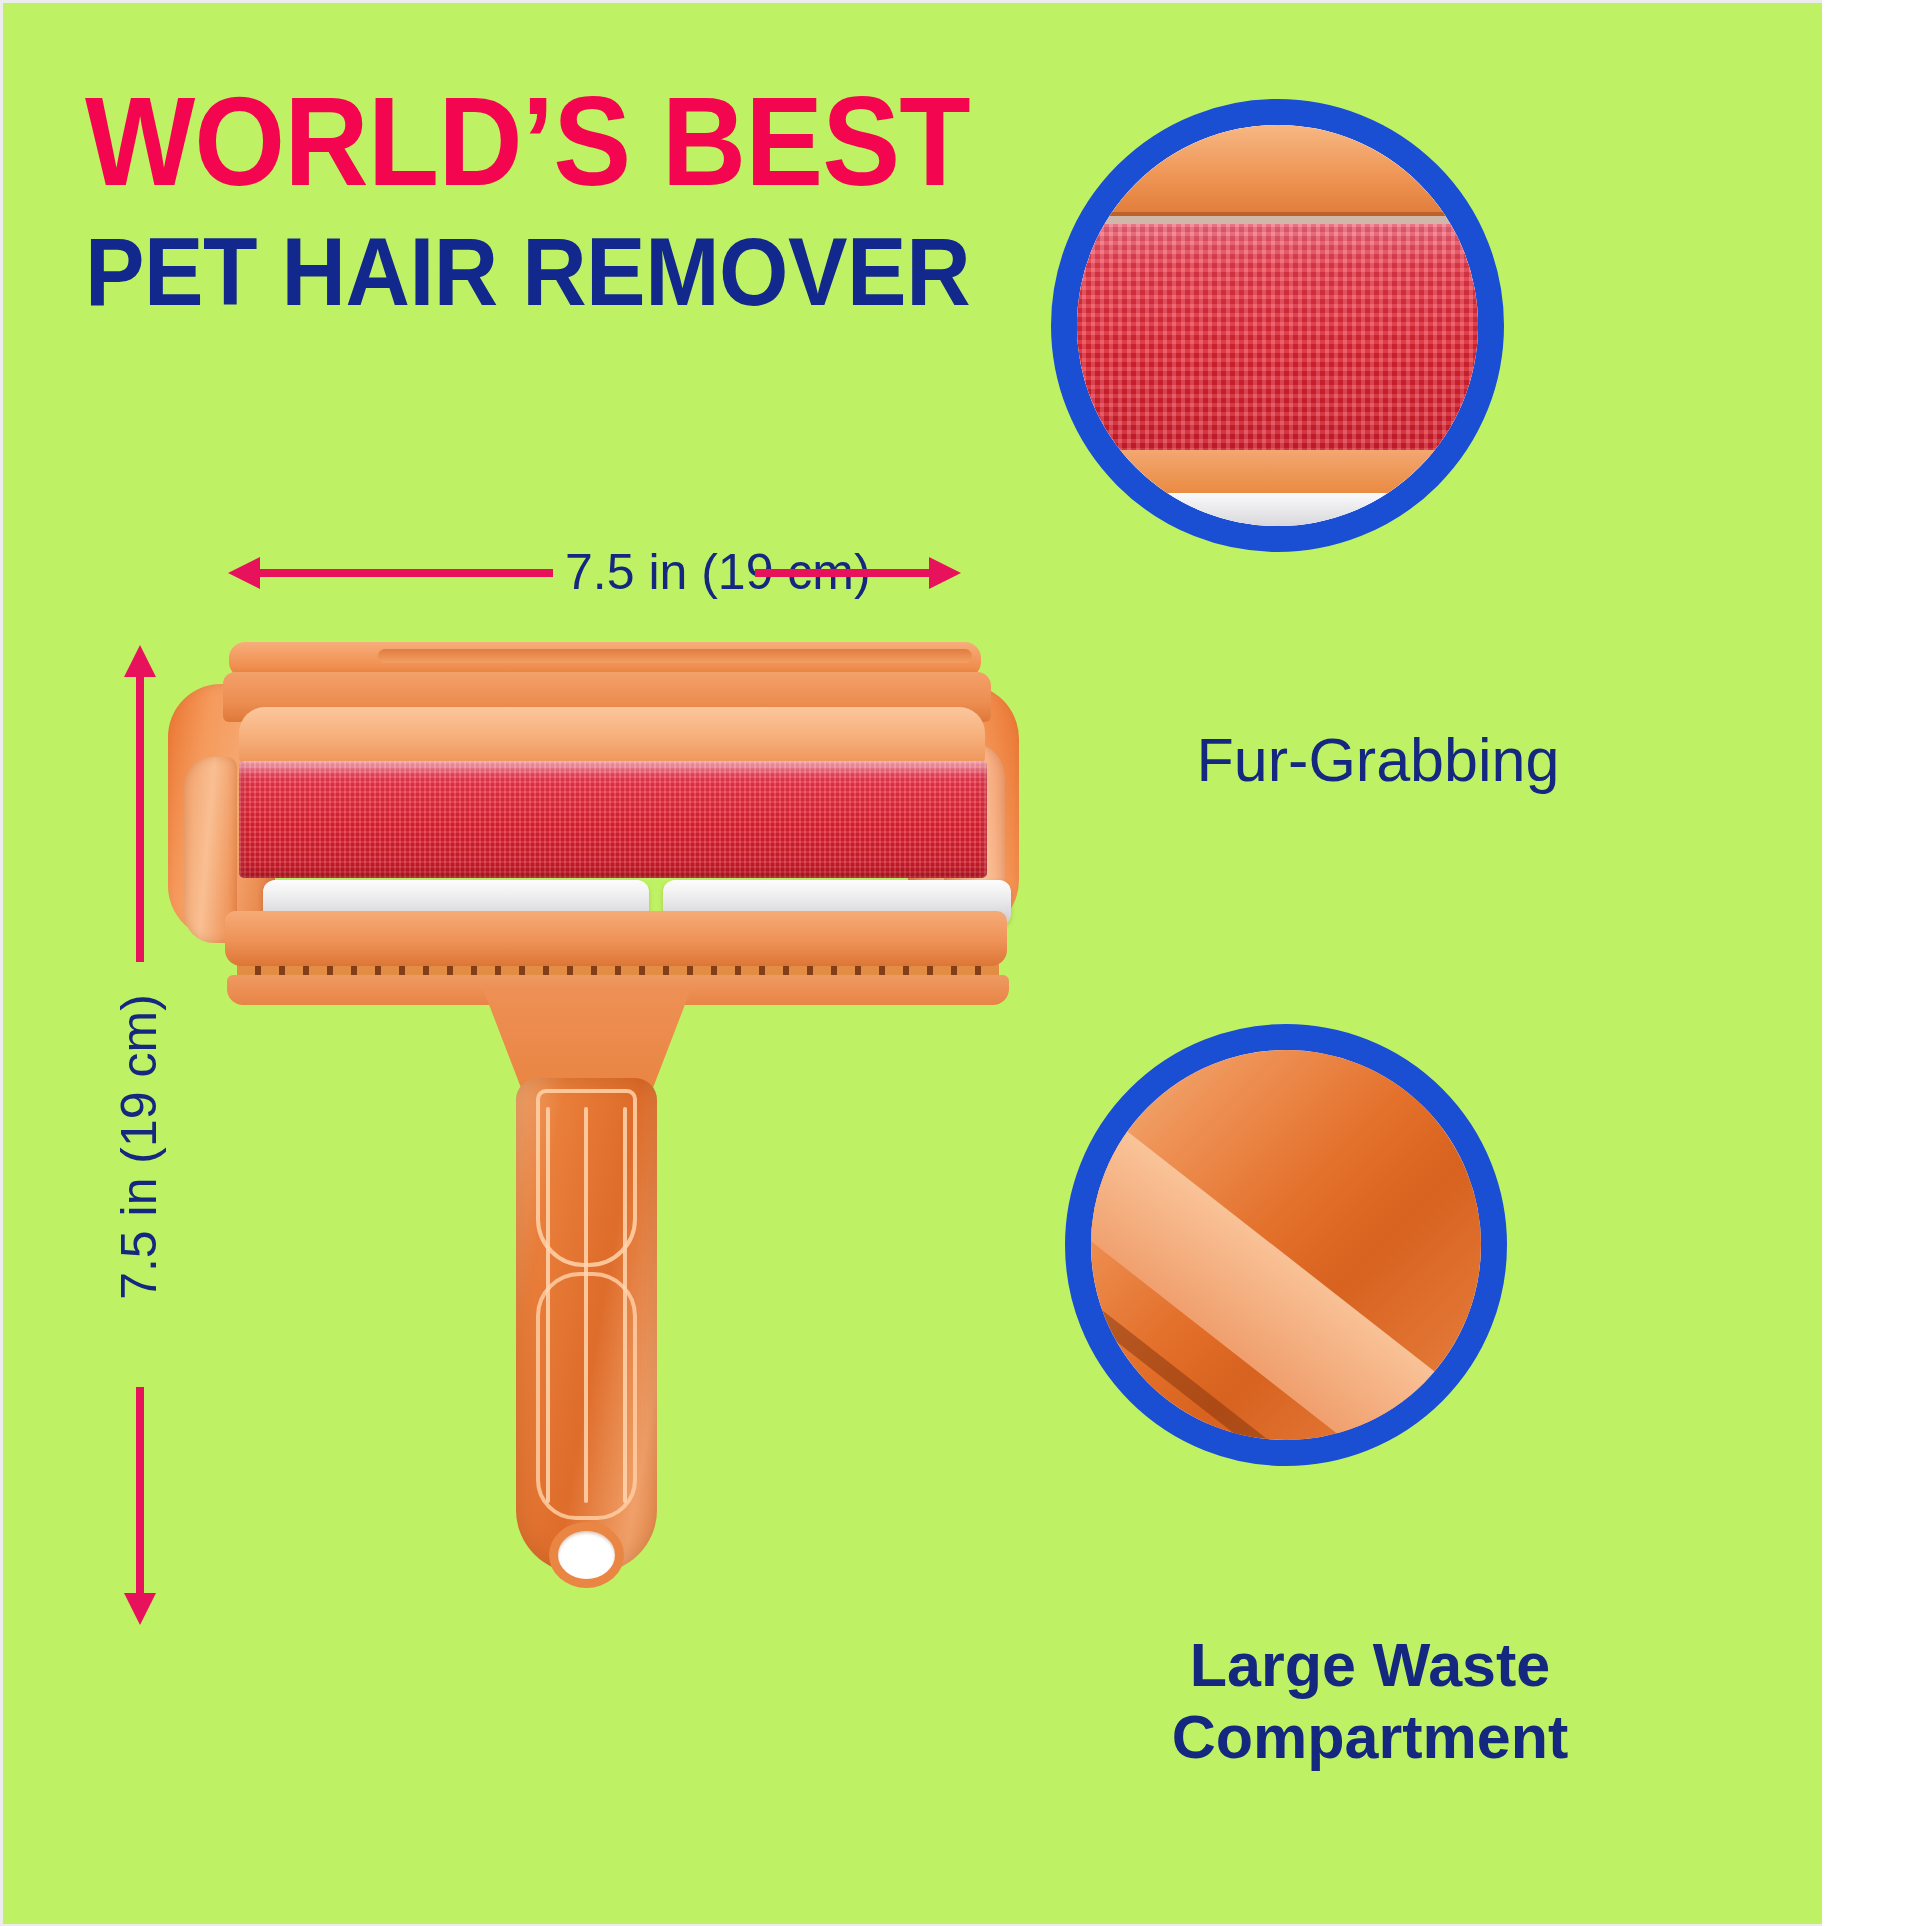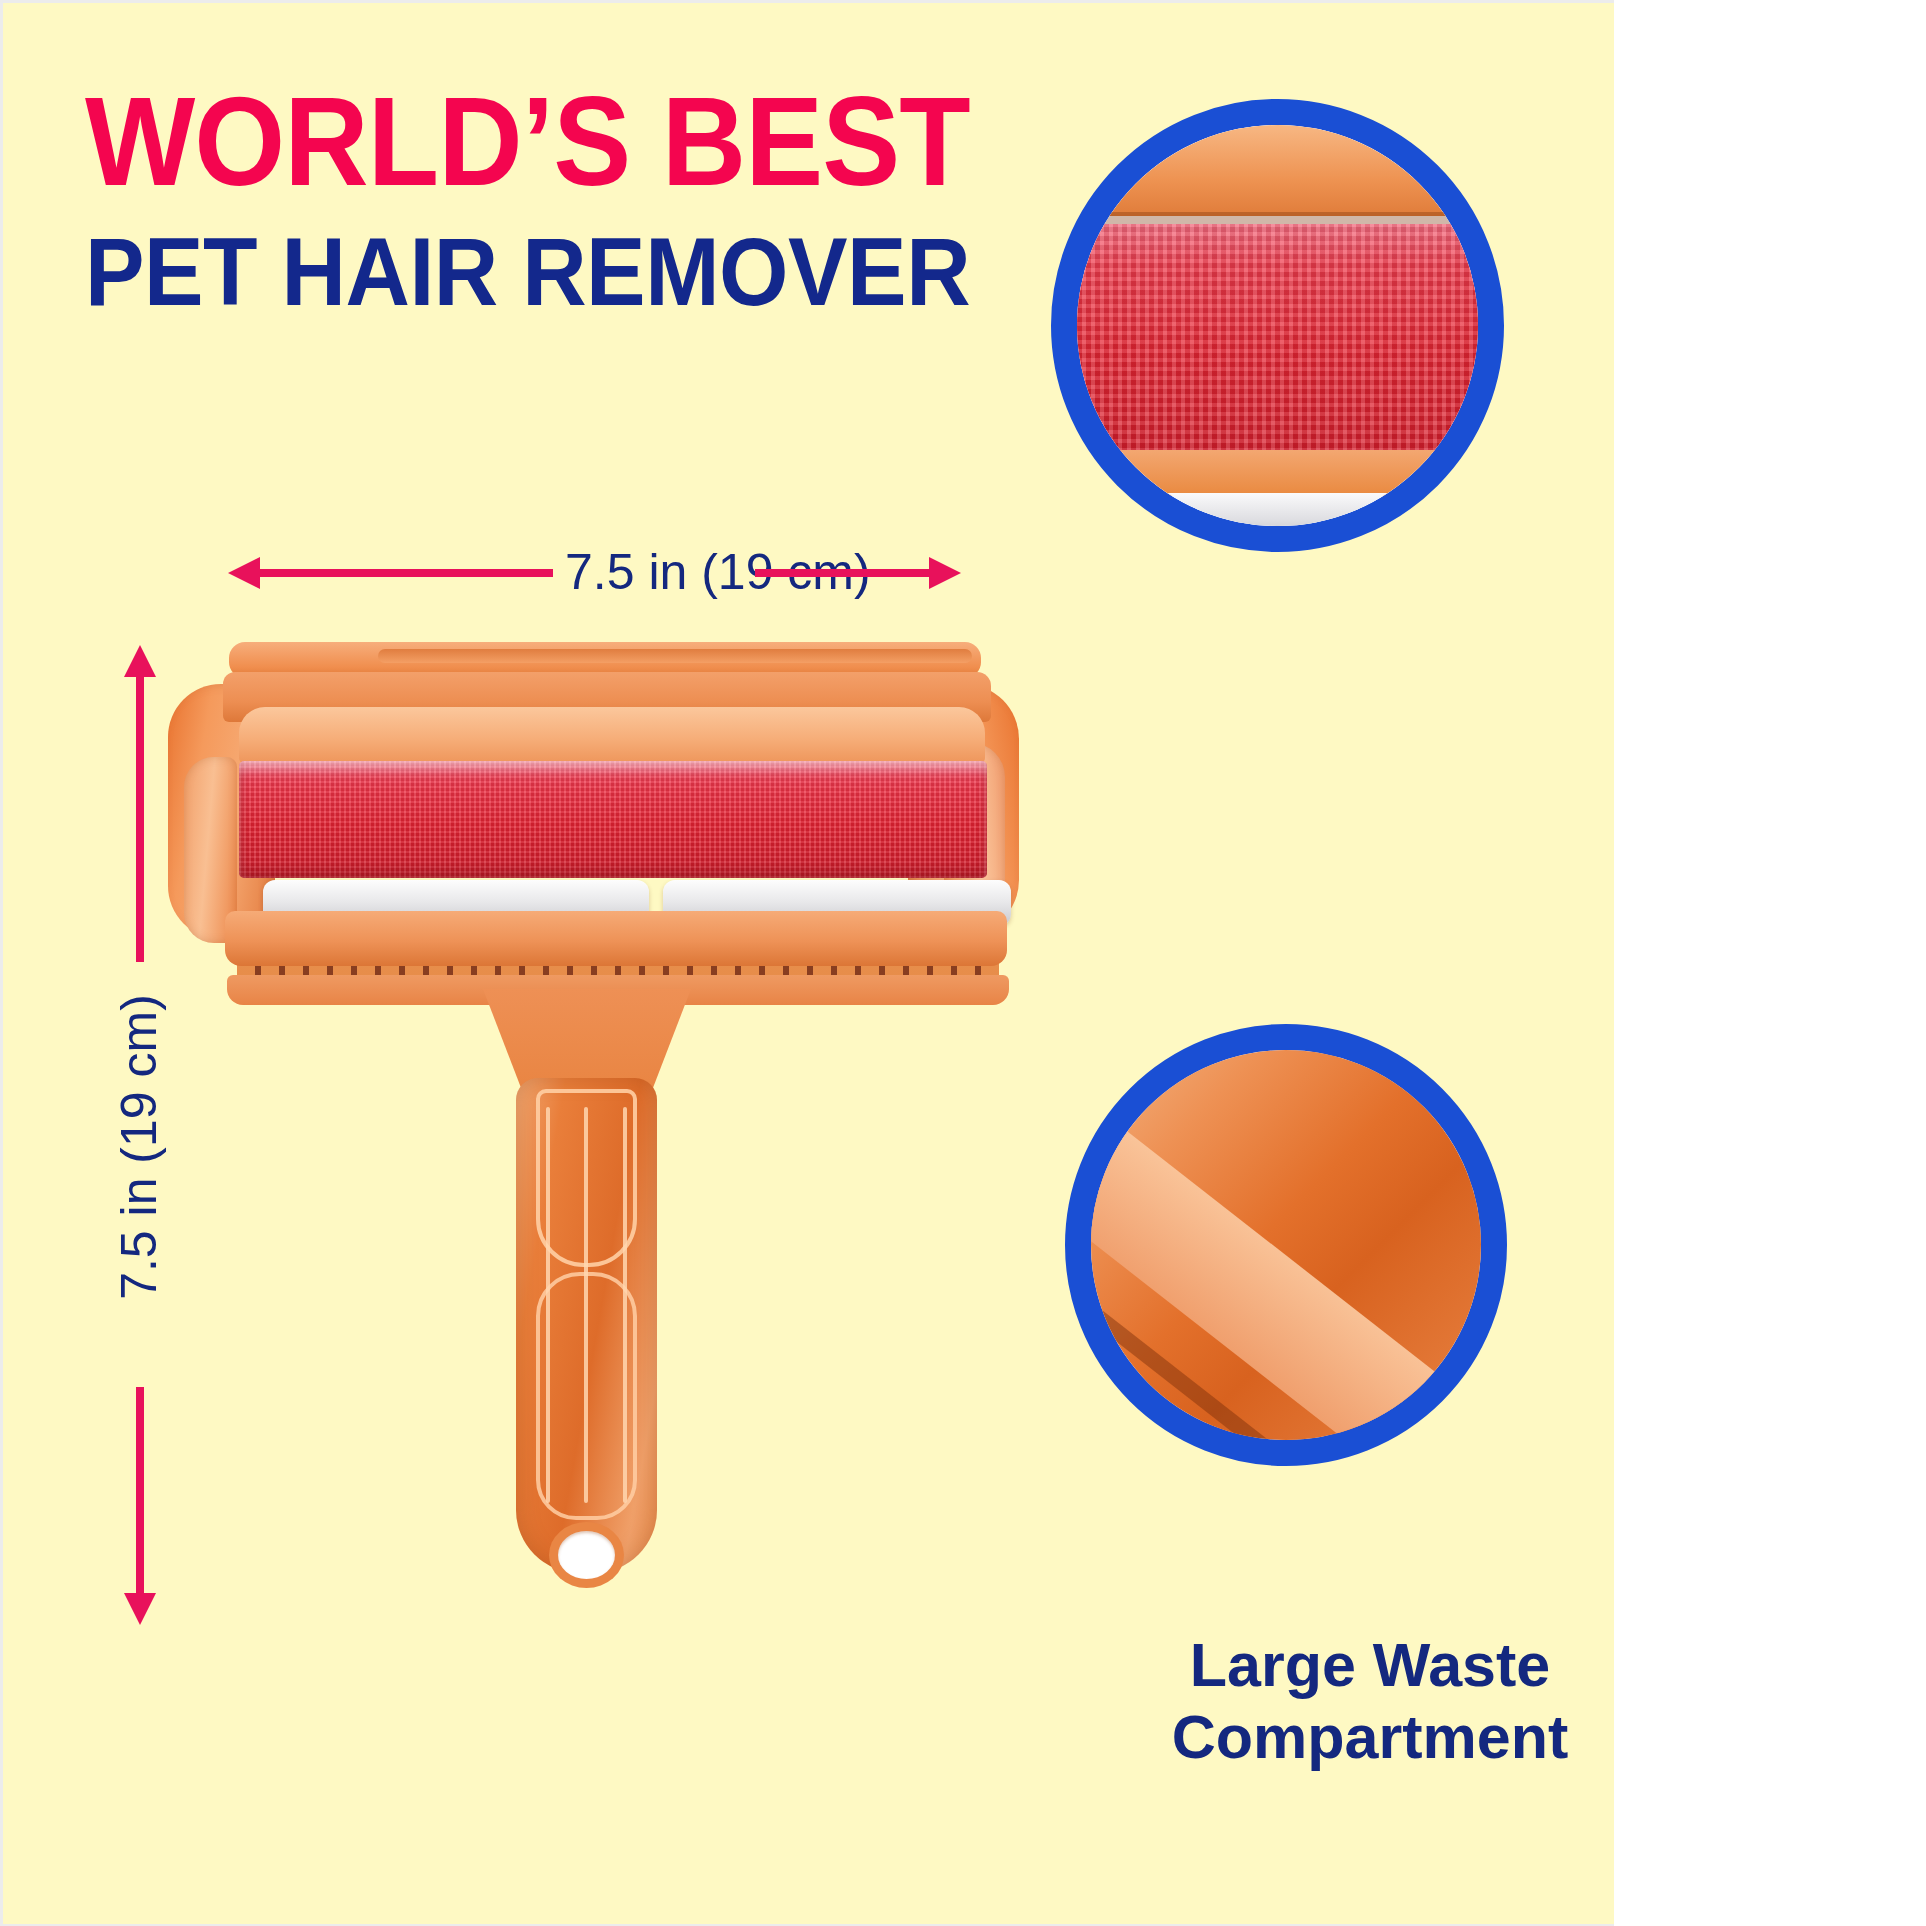--- a/index.html
+++ b/index.html
@@ -2,23 +2,23 @@
 <html><head>
 <meta charset="utf-8">
 <style>
   html, body {
     margin: 0;
     padding: 0;
     background: #ffffff;
   }
   #canvas {
     position: relative;
-    width: 1614px;
+    width: 1822px;
     height: 1927px;
-    background: #fef9c3;
+    background: #bef264;
     overflow: hidden;
     font-family: "Liberation Sans", sans-serif;
     box-sizing: border-box;
   }
   
   #frame {
     position: absolute;
     left: 0; top: 0;
     width: 1927px; height: 1927px;
     box-sizing: border-box;
@@ -514,20 +514,21 @@
         <div class="bs-top-orange"></div>
         <div class="bs-top-shadow"></div>
         <div class="bs-red"></div>
         <div class="bs-bot-orange"></div>
         <div class="bs-white-strip"></div>
         <div class="bs-bottom-fill"></div>
       </div>
     </div>
   </div>
   <div class="callout-caption" id="caption-brush">
+    <div>Fur-Grabbing</div>
   </div>
 
   <div class="callout" id="callout-waste">
     <div class="circle">
       <div class="waste-scene">
         <div class="ws-band-light"></div>
         <div class="ws-groove-dark"></div>
         <div class="ws-low-orange"></div>
         <div class="ws-white"></div>
         <div class="ws-white2"></div>

